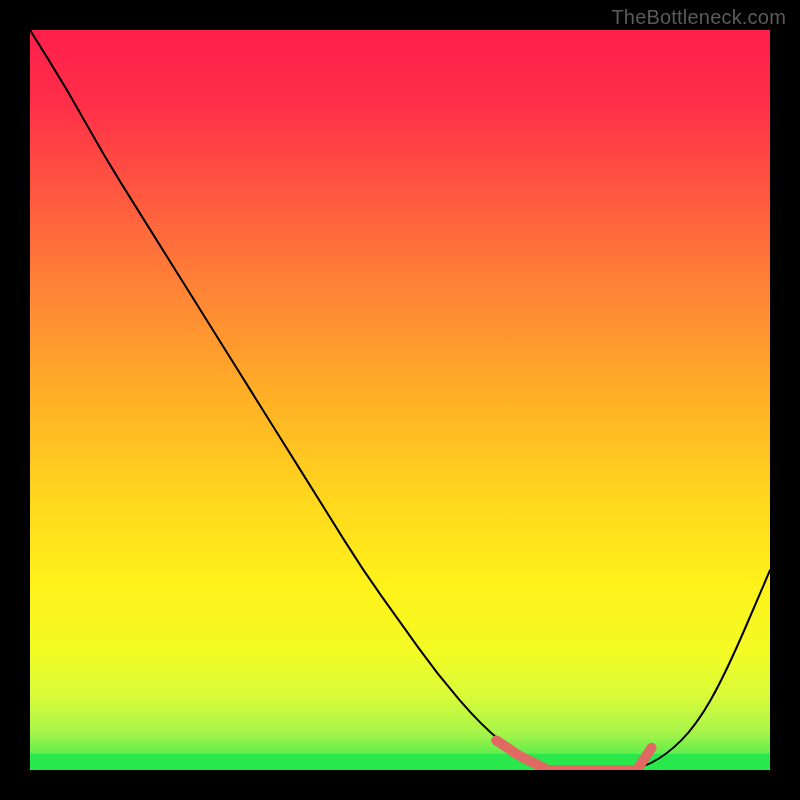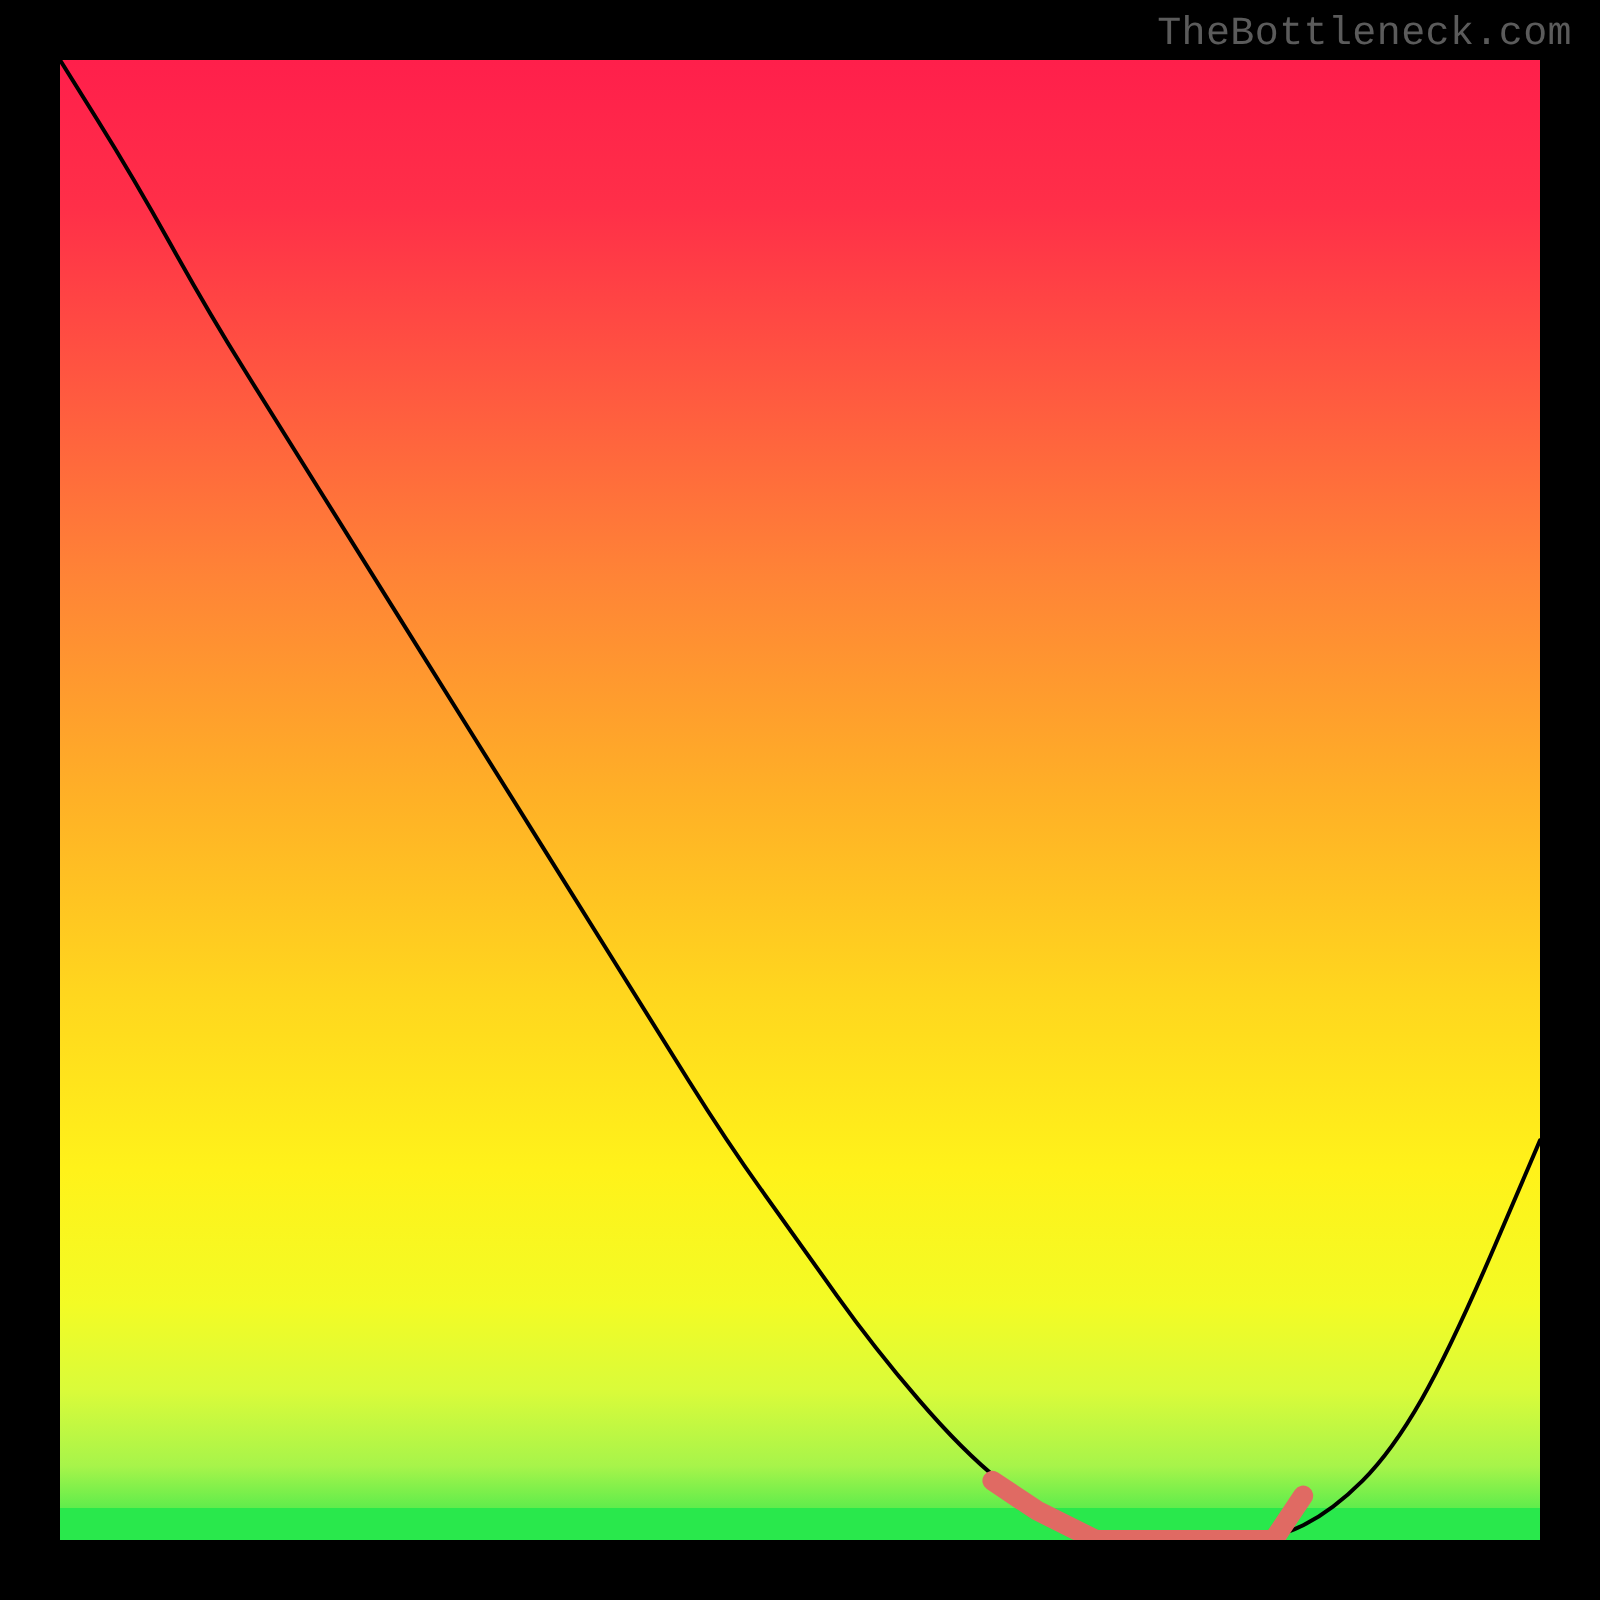--- a/index.html
+++ b/index.html
@@ -7,21 +7,21 @@
   .canvas {
     position: relative;
     width: 800px;
     height: 800px;
     background: #000;
   }
   .watermark {
     position: absolute;
     top: 6px;
     right: 14px;
-    font-family: Liberation Mono, monospace;
+    font-family: Liberation Sans, sans-serif;
     font-size: 20px;
     font-weight: 500;
     color: #5b5b5b;
     letter-spacing: 0.2px;
     z-index: 5;
   }
   .plot-frame {
     position: absolute;
     left: 30px;
     top: 30px;

